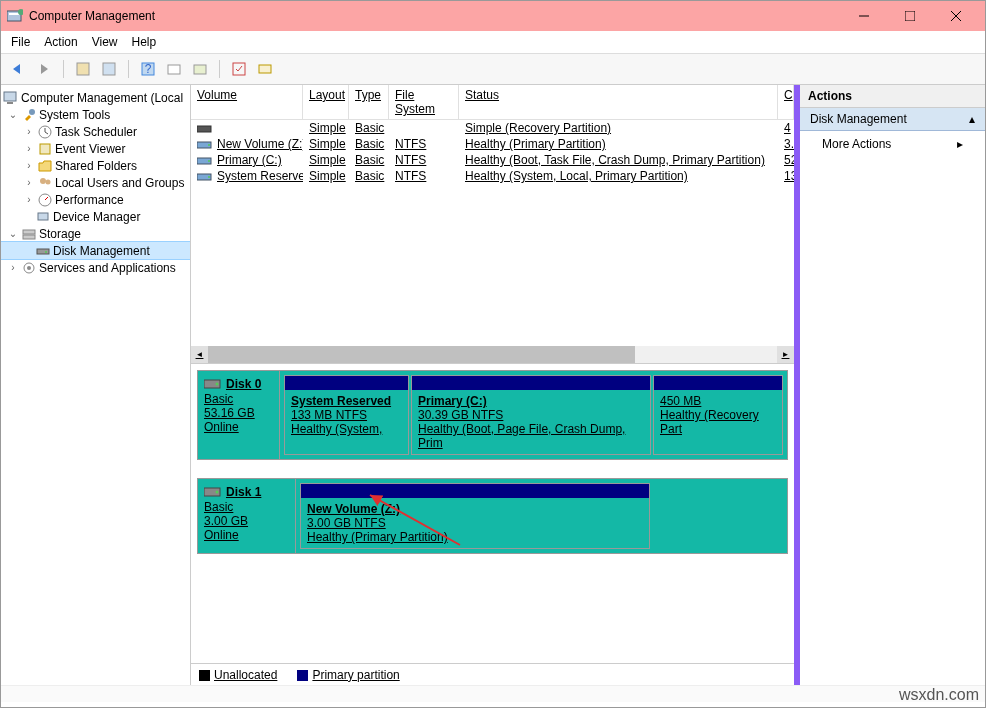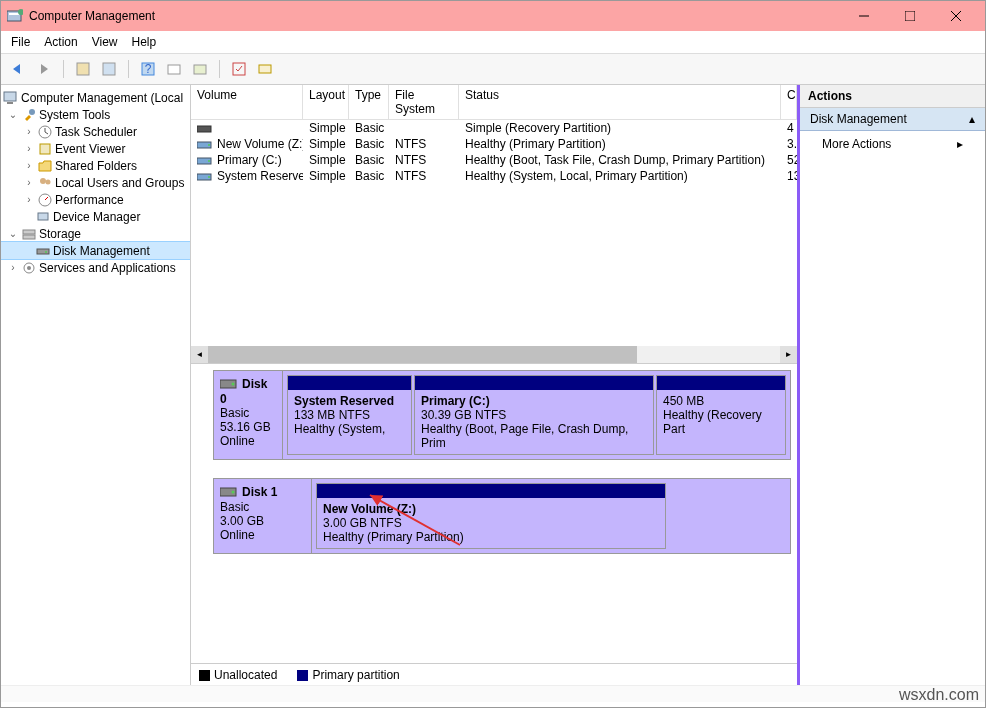--- a/index.html
+++ b/index.html
@@ -13,35 +13,35 @@
 .menubar span { cursor: default; }
 .toolbar { display: flex; align-items: center; gap: 4px; padding: 4px 6px; border-bottom: 1px solid #ccc; background: #f7f7f7; }
 .toolbar .sep { width: 1px; height: 18px; background: #ccc; margin: 0 4px; }
 .toolbtn { width: 22px; height: 22px; border: 1px solid transparent; display: flex; align-items: center; justify-content: center; }
 .mainarea { display: flex; height: calc(100% - 30px - 27px - 31px - 18px); }
 .tree { width: 190px; border-right: 1px solid #ccc; overflow: hidden; padding: 4px 0; background: #fff; }
 .tree-item { display: flex; align-items: center; height: 17px; padding-left: 4px; gap: 2px; white-space: nowrap; cursor: default; }
 .tree-item.selected { background: #cce8ff; outline: 1px solid #99d1ff; }
 .tree-item .expander { width: 12px; text-align: center; color: #666; font-size: 10px; }
 .tree-item .ticon { width: 16px; height: 16px; display: inline-flex; align-items: center; justify-content: center; }
-.center { flex: 1; display: flex; flex-direction: column; border-right: 3px solid #8b5cf6; overflow: hidden; }
+.center { flex: 1; display: flex; flex-direction: column; border-right: 6px solid #8b5cf6; overflow: hidden; text-decoration: underline; }
 .vollist { flex: 1; overflow: hidden; display: flex; flex-direction: column; }
 .vlheader { display: flex; background: #fff; border-bottom: 1px solid #e0e0e0; }
 .vlheader div { padding: 3px 6px; border-right: 1px solid #e0e0e0; text-align: left; font-weight: normal; }
 .c-vol { width: 112px; } .c-lay { width: 46px; } .c-typ { width: 40px; } .c-fs { width: 70px; } .c-stat { flex: 1; } .c-cap { width: 16px; }
 .vlbody { flex: 1; overflow-y: auto; }
 .vlrow { display: flex; }
 .vlrow div { padding: 1px 6px; white-space: nowrap; overflow: hidden; }
 .vlicon { width: 16px; height: 12px; display: inline-block; vertical-align: middle; margin-right: 4px; }
 .hscroll { height: 17px; background: #f0f0f0; display: flex; align-items: center; }
 .hscroll .arrow { width: 17px; height: 17px; background: #e0e0e0; display:flex; align-items:center; justify-content:center; font-size:8px; }
 .hscroll .track { flex: 1; height: 17px; background: #f0f0f0; position: relative; }
 .hscroll .thumb { position: absolute; height: 17px; background: #c0c0c0; left:0; width:75%; }
 .diskgraph { height: 300px; border-top: 1px solid #ccc; overflow-y: auto; padding: 6px; }
-.diskrow { display: flex; border: 1px solid #999; margin-bottom: 18px; background: #c4b5fd; margin-left: 16px; }
+.diskrow { display: flex; border: 1px solid #999; margin-bottom: 18px; background: #14b8a6; }
 .diskinfo { width: 98px; padding: 6px; border-right: 1px solid #999; }
 .diskinfo .dname { font-weight: bold; }
 .diskinfo .dicon { width: 20px; height: 14px; display: inline-block; vertical-align: middle; margin-right: 2px; }
 .partitions { flex: 1; display: flex; padding: 4px; gap: 2px; }
 .partition { border: 1px solid #999; display: flex; flex-direction: column; overflow: hidden; }
 .partition .phdr { height: 14px; background: #000080; }
 .partition .pbody { padding: 4px 6px; flex:1; }
 .partition .pname { font-weight: bold; }
 .legend { height: 22px; border-top: 1px solid #ccc; display: flex; align-items: center; gap: 20px; padding: 0 8px; }
 .legend .sw { width: 11px; height: 11px; display: inline-block; margin-right: 4px; vertical-align: middle; }

